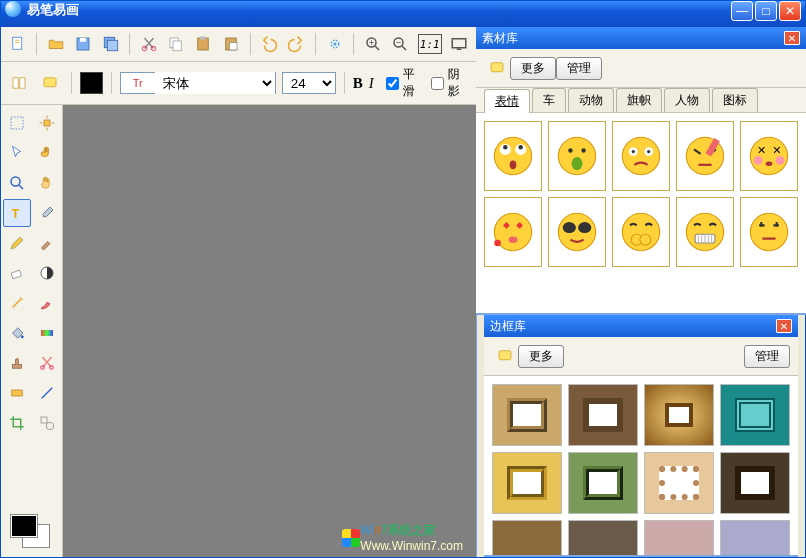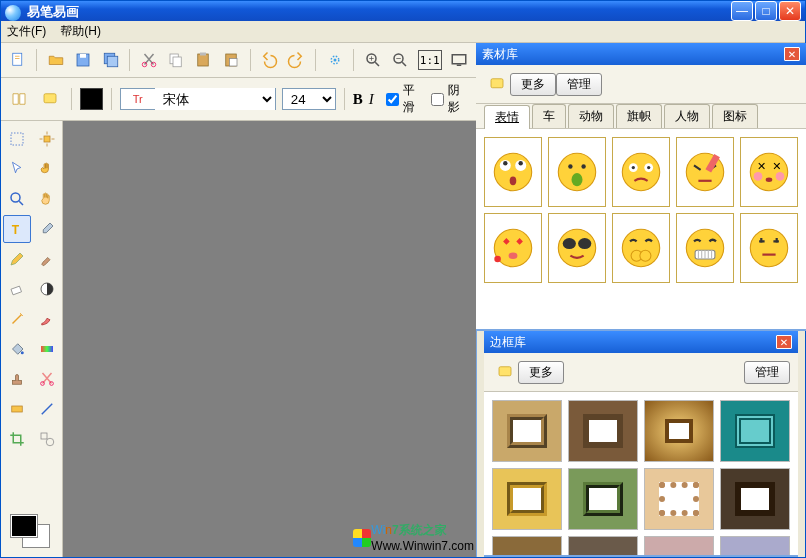--- a/index.html
+++ b/index.html
@@ -1,40 +1,40 @@
 <!DOCTYPE html>
 <html><head>
 <meta charset="utf-8">
 <style>
 * { box-sizing: border-box; margin: 0; padding: 0; }
 body { font-family: "Microsoft YaHei", Tahoma, sans-serif; font-size: 12px; background: #fff; overflow: hidden; }
 .window { width: 806px; height: 558px; border: 1px solid #0053c9; background: #ece9d8; display: flex; flex-direction: column; }
 
 
-.titlebar { height: 20px; background: linear-gradient(#3a8cff, #1158d8 40%, #0f4cc4); color: #fff; display: flex; align-items: flex-end; padding: 0 4px; }
+.titlebar { height: 26px; background: linear-gradient(#3a8cff, #1158d8 40%, #0f4cc4); color: #fff; display: flex; align-items: flex-start; padding: 0 4px; }
 .titlebar .logo { width: 16px; height: 16px; border-radius: 50%; background: radial-gradient(circle at 30% 30%, #fff, #7ec9ff 40%, #1a7fe6); margin-right: 6px; }
 .titlebar .title { flex: 1; font-weight: bold; font-size: 13px; }
 .winbtns { display: flex; gap: 2px; }
 .winbtn { width: 22px; height: 20px; border: 1px solid #fff; border-radius: 3px; display: flex; align-items: center; justify-content: center; font-size: 12px; color:#fff; }
 .winbtn.min { background: linear-gradient(#6aa8ff,#2a6ae0); }
 .winbtn.max { background: linear-gradient(#6aa8ff,#2a6ae0); }
 .winbtn.close { background: linear-gradient(#ff8a65,#e53a1e); }
 
 
 .menubar { height: 22px; background: #ece9d8; display: flex; align-items: center; padding: 0 6px; gap: 14px; border-bottom: 1px solid #c7c4b6; }
 .menuitem { font-size: 12px; }
 
 
 .body { flex: 1; display: flex; min-height: 0; }
 .left { flex: 1; display: flex; flex-direction: column; min-width: 0; border-right: 1px solid #7aa7e2;}
 .right { width: 328px; display: flex; flex-direction: column; background: #ece9d8; align-items: center; }
 
 
 .toolbar { display: flex; align-items: center; padding: 4px 6px; gap: 6px; background: #f5f3e9; border-bottom: 1px solid #c7c4b6; }
-.tbtn { width: 26px; height: 26px; border: 1px solid transparent; border-radius: 3px; display: flex; align-items: center; justify-content: center; }
+.tbtn { width: 26px; height: 26px; border: 1px solid transparent; border-radius: 3px; display: flex; align-items: center; justify-content: center; font-style: italic; }
 .sep { width: 1px; height: 22px; background: #c9c5b6; margin: 0 2px; }
 .select { height: 22px; border: 1px solid #7f9db9; background: #fff; padding: 0 4px; }
 .ratio { width: 30px; height: 20px; border: 1px solid #555; font-family: monospace; font-size: 11px; display:flex;align-items:center;justify-content:center; }
 .check { display: flex; align-items: center; gap: 4px; font-size: 12px; }
 .check input { width:13px;height:13px; }
 .swatch-dark { width:24px; height:22px; border:1px solid #444; background:#000; }
 .bold { font-weight: bold; font-family: Georgia,serif; font-size:15px; }
 .italic { font-style: italic; font-family: Georgia,serif; font-size:15px; }
 
 
@@ -61,44 +61,40 @@
 .tab.active { background:#fff; position:relative; top:1px;text-decoration:underline; }
 .panelbody { padding:8px; background:#fff; overflow:auto; }
 .emogrid { display:grid; grid-template-columns: repeat(5, 58px); gap:6px; }
 .emocell { width:58px; height:70px; border:1px solid #c7a94a; background:#fff; display:flex;align-items:center;justify-content:center; }
 .framegrid { display:grid; grid-template-columns: repeat(4, 70px); gap:6px; }
 .framecell { width:70px; height:62px; border:1px solid #bbb; display:flex;align-items:center;justify-content:center; }
 
 
 .ic { width:18px; height:18px; }
 
-.watermark { position:absolute; right:2px; bottom:4px; font-size:12px; color:#999; display:flex; align-items:center; gap:0; pointer-events:none;}
+.watermark { position:absolute; right:13px; bottom:4px; font-size:12px; color:#999; display:flex; align-items:center; gap:0; pointer-events:none;}
 .watermark .logo2 { width:18px;height:18px; background: conic-gradient(#e33 0 25%, #2c2 0 50%, #28f 0 75%, #fd2 0 100%); border-radius:3px;}
 .watermark b { color:#3a6; }
 .watermark span.u { color:#c60; }
 </style>
 </head>
 <body>
 
 <div class="window">
 
   <div class="titlebar">
     <div class="logo"></div>
     <div class="title">易笔易画</div>
     <div class="winbtns">
       <div class="winbtn min">—</div>
       <div class="winbtn max">□</div>
       <div class="winbtn close">✕</div>
     </div>
   </div>
 
-  <div class="menubar">
-    <span class="menuitem">文件(F)</span>
-    <span class="menuitem">帮助(H)</span>
-  </div>
 
   <div class="body">
 
     <div class="left">
 
       <div class="toolbar">
         <div class="tbtn">
             <svg class="ic" viewBox="0 0 24 24">
               <rect x="5" y="3" width="12" height="16" fill="#fff" stroke="#3878d8"></rect>
               <path d="M8 7h6M8 10h6" stroke="#e8a12c"></path>
@@ -366,21 +362,21 @@
               <div class="c2"></div>
               <div class="c1"></div>
             </div>
           </div>
         </div>
         <div class="canvas">
           <div class="watermark">
             <div class="logo2"></div>
             <div>
               <div><span style="color:#39d">Wi</span><span class="u">n</span><b>7系统之家</b></div>
-              <div style="color:#000000">Www.Winwin7.com</div>
+              <div style="color:#fef9c3">Www.Winwin7.com</div>
             </div>
           </div>
         </div>
       </div>
     </div>
 
     <div class="right">
 
       <div class="panel" style="height:288px">
         <div class="panelhead">

